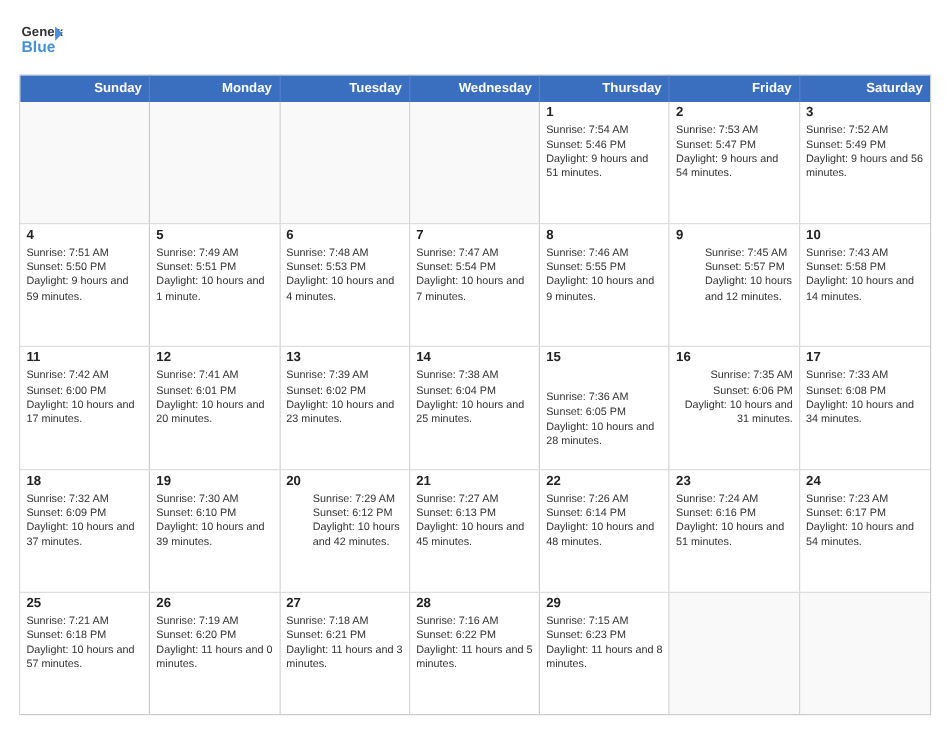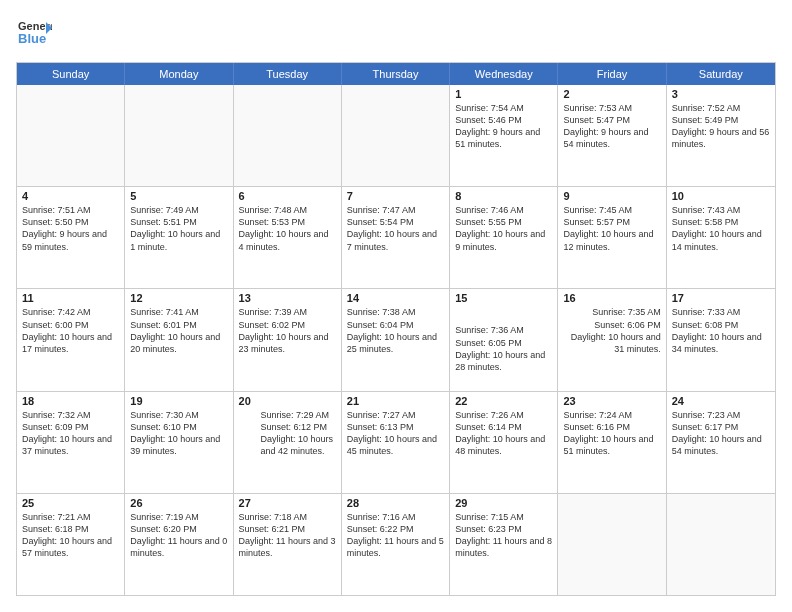--- a/index.html
+++ b/index.html
@@ -49,24 +49,24 @@
       border: 1px solid #ccc;
     }
     .cal-header {
       display: grid;
       grid-template-columns: repeat(7, 1fr);
       background: #3a6ebf;
     }
     .cal-header-cell {
       color: #fff;
       font-size: 11px;
-      font-weight: normal;
+      font-weight: bold;
       padding: 5px 6px;
       border-right: 1px solid #5580cc;
-      text-align: center;
+      text-align: right;
     }
     .cal-header-cell:last-child { border-right: none; }
     .cal-body {
       flex: 1;
       display: flex;
       flex-direction: column;
     }
     .cal-row {
       flex: 1;
       display: grid;
@@ -114,22 +114,22 @@
       <h1></h1>
       <h2></h2>
     </div>
   </div>
 
   <div class="calendar">
     <div class="cal-header">
     <div class="cal-header-cell">Sunday</div>
         <div class="cal-header-cell">Monday</div>
         <div class="cal-header-cell">Tuesday</div>
+        <div class="cal-header-cell">Wednesday</div>
         <div class="cal-header-cell">Thursday</div>
-        <div class="cal-header-cell">Wednesday</div>
         <div class="cal-header-cell">Friday</div>
         <div class="cal-header-cell">Saturday</div>
       </div>
     <div class="cal-body">
     <div class="cal-row">
           <div class="cal-cell empty"></div>
           <div class="cal-cell empty"></div>
           <div class="cal-cell empty"></div>
           <div class="cal-cell empty"></div>
           <div class="cal-cell">
@@ -177,21 +177,21 @@
 Daylight: 10 hours and 7 minutes.</div>
           </div>
           <div class="cal-cell">
             <span class="day-num">8</span>
             <div class="cell-text" style="white-space: pre-line;">Sunrise: 7:46 AM
 Sunset: 5:55 PM
 Daylight: 10 hours and 9 minutes.</div>
           </div>
           <div class="cal-cell">
             <span class="day-num">9</span>
-            <div class="cell-text" style="white-space: pre-line;">Sunrise: 7:45 AM
+            <div class="cell-text" style="white-space: pre-line; margin-left: 24px;">Sunrise: 7:45 AM
 Sunset: 5:57 PM
 Daylight: 10 hours and 12 minutes.</div>
           </div>
           <div class="cal-cell">
             <span class="day-num">10</span>
             <div class="cell-text" style="white-space: pre-line;">Sunrise: 7:43 AM
 Sunset: 5:58 PM
 Daylight: 10 hours and 14 minutes.</div>
           </div>
         </div>

